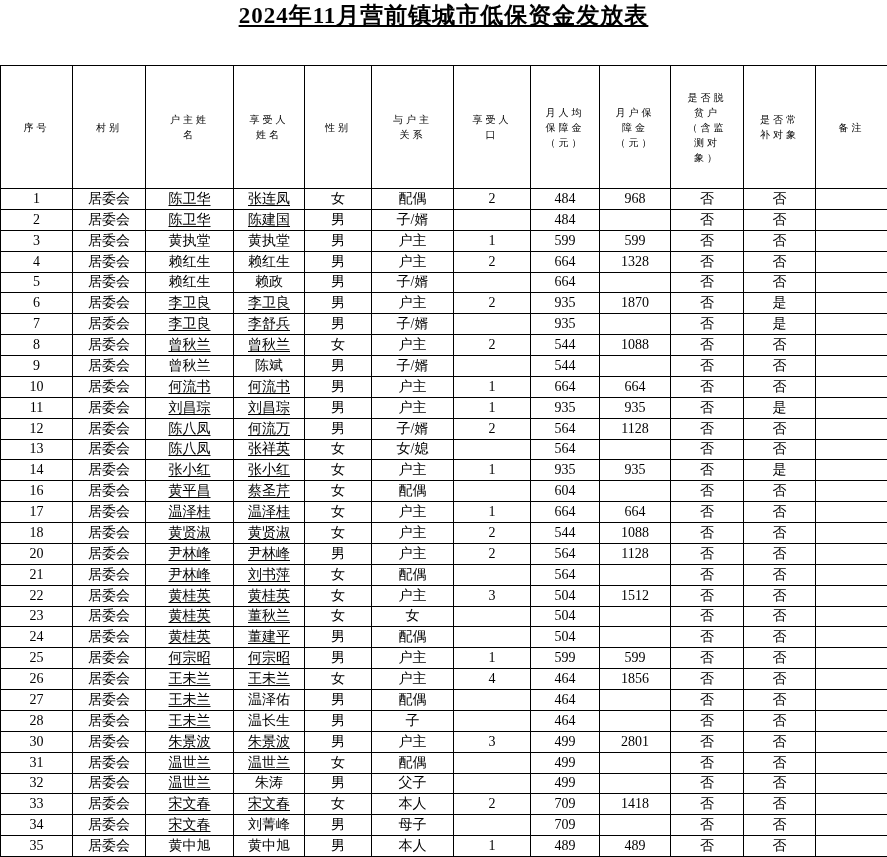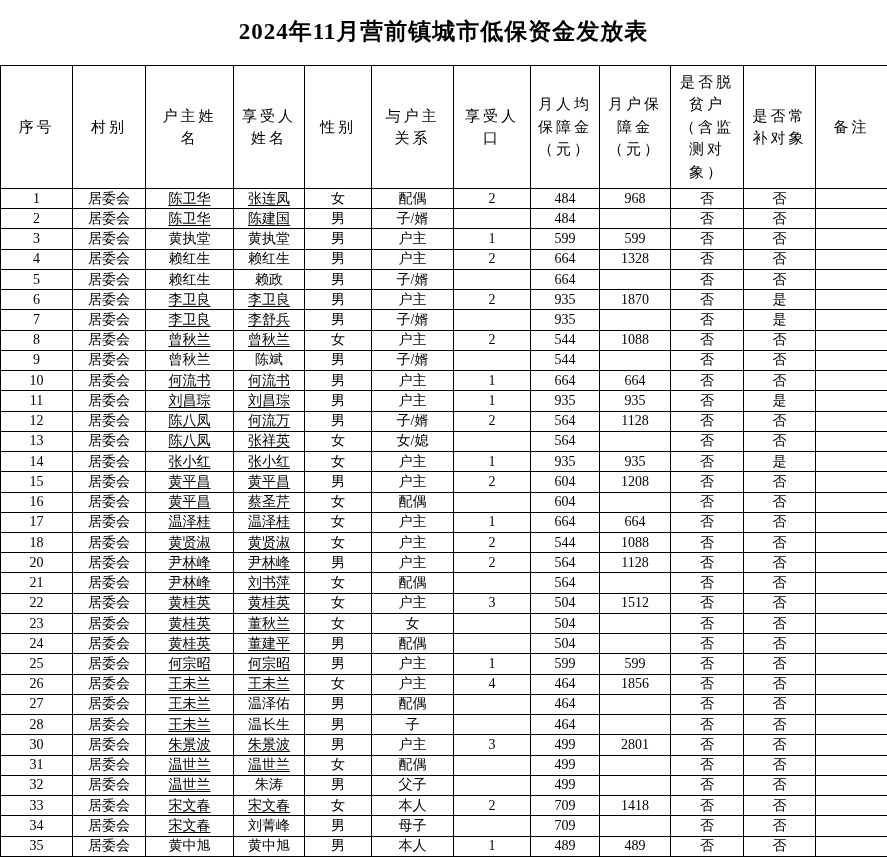--- a/index.html
+++ b/index.html
@@ -3,39 +3,39 @@
 <meta charset="utf-8">
 <style>
   html,body { margin:0; padding:0; background:#ffffff; }
   body {
     width:887px; height:857px; overflow:hidden;
     font-family:"Liberation Serif","DejaVu Serif",serif;
     color:#000;
   }
   .title {
     margin:0; height:65px; box-sizing:border-box;
-    padding-top:16px;
     text-align:center;
     font-size:23px; font-weight:bold;
     letter-spacing:1px;
+    text-decoration:underline;
   }
   table.grid {
     border-collapse:collapse; table-layout:fixed;
     width:887px; height:792px;
   }
   .grid th, .grid td {
     border:1px solid #000;
     text-align:center; vertical-align:middle;
     padding:0 1px; overflow:hidden;
     box-sizing:border-box;
   }
   .grid thead tr { height:123px; }
   .grid th {
     font-weight:normal;
-    font-size:15px;
+    font-size:10px;
     letter-spacing:3px;
     line-height:1.5;
     white-space:pre-line;
   }
   .grid td {
     font-size:14px;
     line-height:1;
     white-space:nowrap;
   }
   .u { text-decoration:underline; text-underline-offset:2px;margin-top:24px; }
@@ -283,34 +283,20 @@
         <td>女</td>
         <td>户主</td>
         <td>1</td>
         <td>935</td>
         <td>935</td>
         <td>否</td>
         <td>是</td>
         <td></td>
       </tr>
       <tr>
-        <td>15</td>
-        <td>居委会</td>
-        <td class="u">黄平昌</td>
-        <td class="u">黄平昌</td>
-        <td>男</td>
-        <td>户主</td>
-        <td>2</td>
-        <td>604</td>
-        <td>1208</td>
-        <td>否</td>
-        <td>否</td>
-        <td></td>
-      </tr>
-      <tr>
         <td>16</td>
         <td>居委会</td>
         <td class="u">黄平昌</td>
         <td class="u">蔡圣芹</td>
         <td>女</td>
         <td>配偶</td>
         <td></td>
         <td>604</td>
         <td></td>
         <td>否</td>

